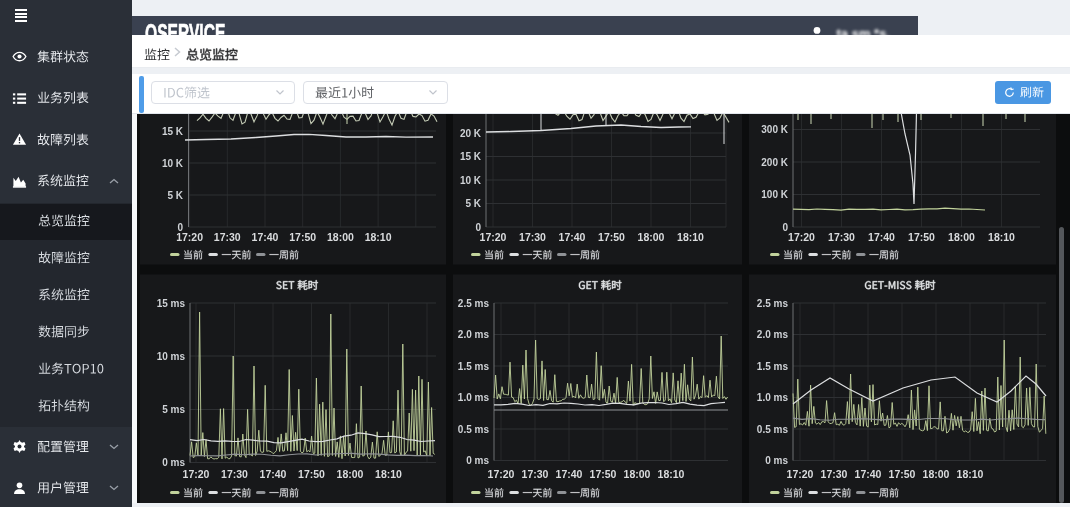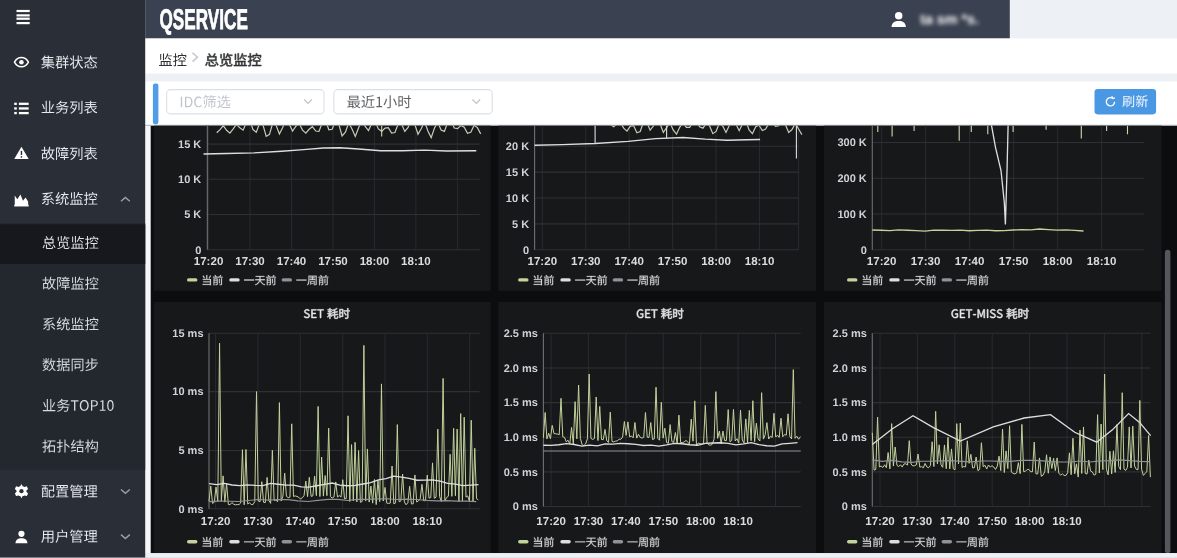--- a/index.html
+++ b/index.html
@@ -1,20 +1,20 @@
 <!DOCTYPE html>
 <html><head><meta charset="utf-8"><style>
 *{margin:0;padding:0;box-sizing:border-box}
 html,body{width:1070px;height:507px;overflow:hidden;font-family:"Liberation Sans",sans-serif;background:#edf0f4;position:relative}
 .sidebar{position:absolute;left:0;top:0;width:132px;height:507px;background:#2a2f37;z-index:4}
 .ham{position:absolute;left:15px;top:9px;width:12px;height:13px}
 .ham div{height:2px;background:#fff;margin-bottom:1.6px}
 .sub{position:absolute;left:0;width:132px;background:#23272e}
 .sel{position:absolute;left:0;width:132px;background:#16181d}
-.hdr{position:absolute;left:132px;top:0;width:786px;height:35px;background:#3a4150}
+.hdr{position:absolute;left:132px;top:16px;width:786px;height:35px;background:#3a4150}
 .logo{position:absolute;left:13px;top:2px;color:#fff;font-weight:bold;font-size:26px;transform:scaleX(0.60);transform-origin:0 0;-webkit-text-stroke:0.7px #fff}
 .crumb{position:absolute;left:132px;top:35px;width:938px;height:33px;background:#fff;border-bottom:1px solid #e9ecf0}
 .filter{position:absolute;left:132px;top:74px;width:938px;height:40px;background:#fff;border-bottom:1px solid #e2e6ec}
 .accent{position:absolute;left:7px;top:2px;width:5px;height:37px;background:#4f9ce8;border-radius:2px}
 .selbox{position:absolute;top:7px;height:23px;border:1px solid #dcdfe6;border-radius:4px;background:#fff;font-size:13px;line-height:21px;padding-left:12px;color:#606266}
 .chev{position:absolute;right:10px;top:8px;width:8px;height:5px}
 .btn{position:absolute;right:19px;top:7px;width:56px;height:23px;background:#4a97e3;border-radius:3px}
 </style></head><body>
 <div class="sidebar">
   <div class="ham">

